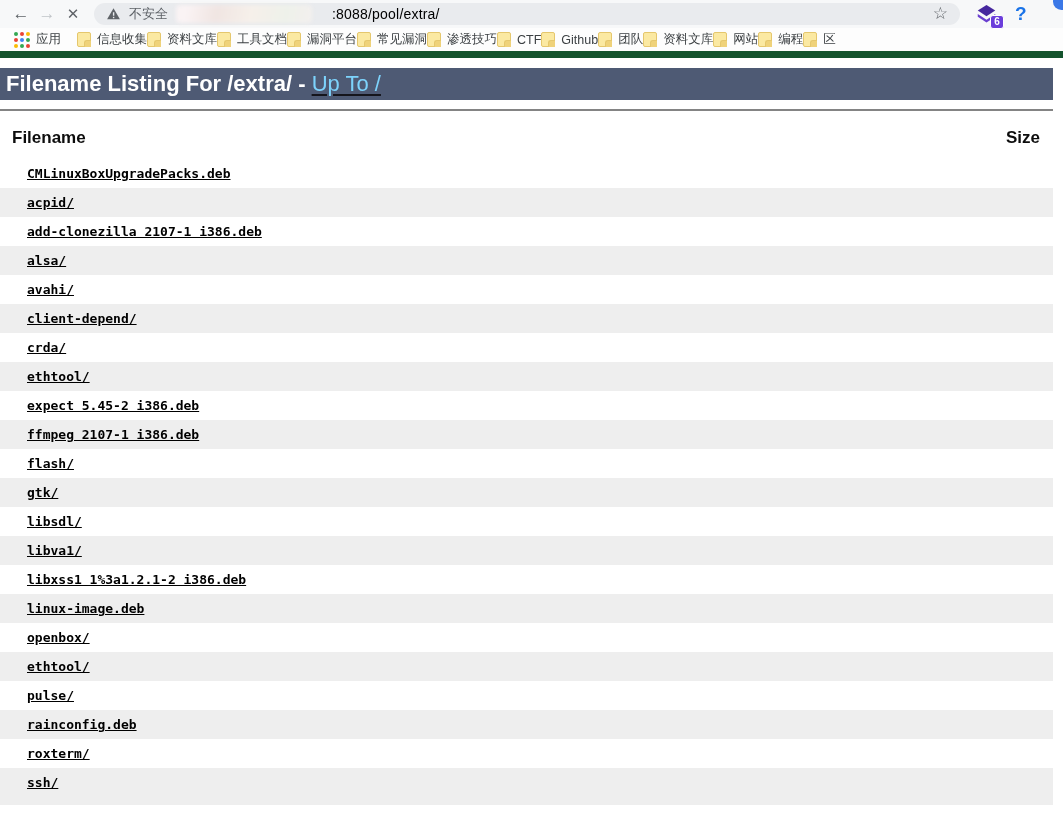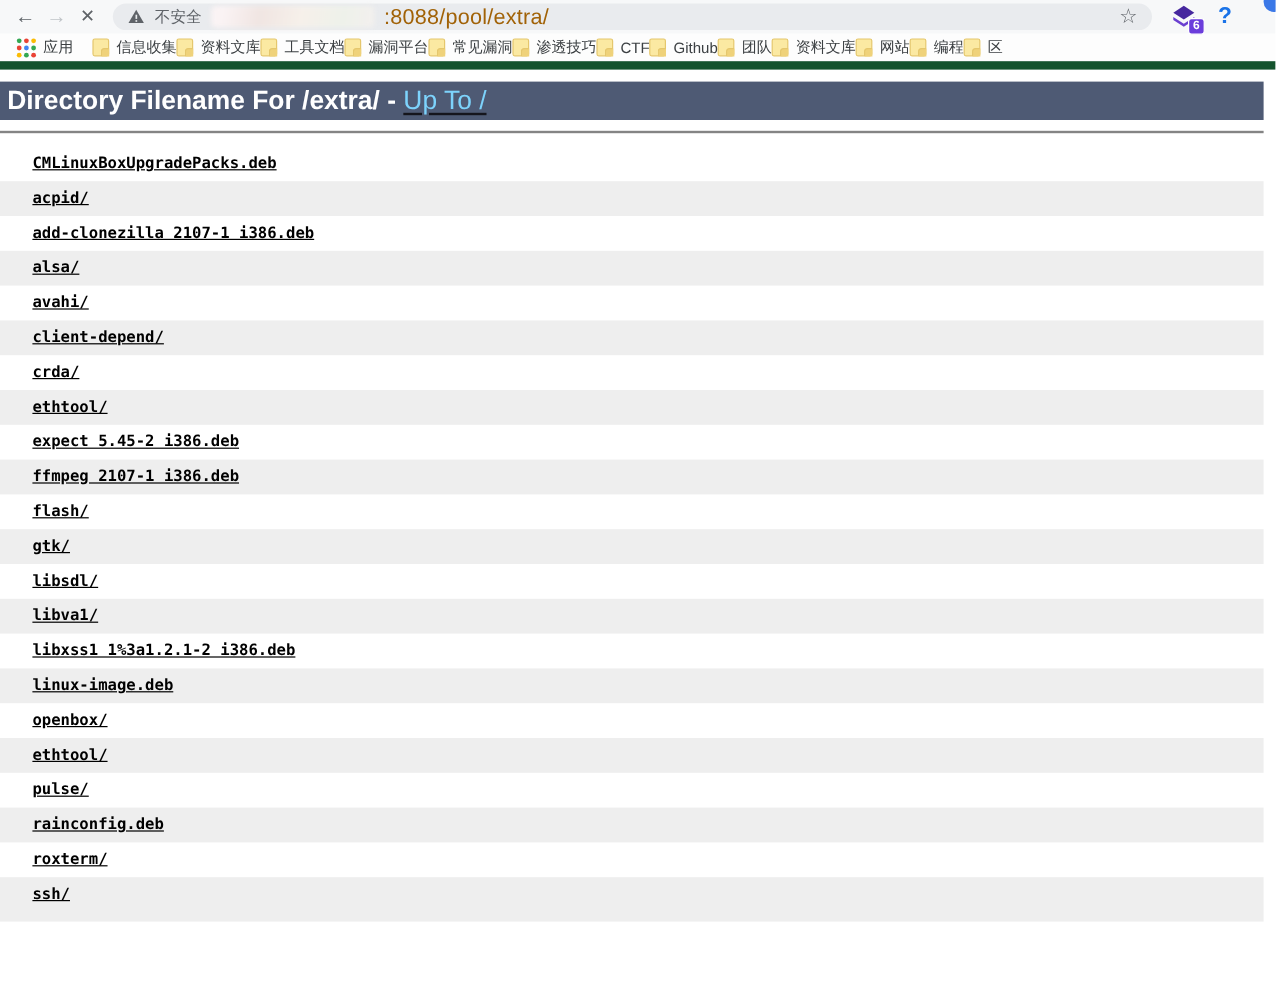--- a/index.html
+++ b/index.html
@@ -14,21 +14,21 @@
              cursor:pointer; user-select:none; }
   .nav-btn.disabled { color:#c0c4c8; }
   .nav-btn.stop { font-size:15px; }
   .omnibox { width:866px; height:22px; background:#e9ebee; border-radius:12px;
              display:flex; align-items:center; padding:4px 12px; margin-left:8px; gap:8px; }
   .warn-icon svg { display:block; }
   .warn-label { font-size:13px; color:#5f6368; white-space:nowrap; }
   .redacted { width:136px; height:18px; border-radius:4px;
               background:linear-gradient(100deg,#faf3f4 8%,#f0e5e2 30%,#f6f0ea 55%,#eef1ea 80%,#f3f0ee 100%);
               filter:blur(2px); }
-  .url-text { font-size:18px; color:#a16207; letter-spacing:.2px; white-space:nowrap; }
+  .url-text { font-size:14px; color:#000000; letter-spacing:.2px; white-space:nowrap;margin-left:12px; }
   .star { margin-left:auto; color:#5f6368; font-size:17px; line-height:22px; cursor:pointer; }
   .ext { position:relative; width:21px; height:21px; margin-left:16px; cursor:pointer; }
   .ext svg { display:block; }
   .badge { position:absolute; right:-7px; bottom:-4px; min-width:14px; height:14px;
            background:#6b3ddb; border:1px solid #fff; border-radius:3px; color:#fff;
            font-size:10px; font-weight:bold; line-height:12px; text-align:center; }
   .help { color:#1a73e8; font-size:19px; font-weight:bold; margin-left:18px; cursor:pointer; }
   .edge-icon { position:absolute; top:-7px; right:-7px; width:17px; height:17px;
                border-radius:50%; background:#3b78e7; }
 
@@ -182,25 +182,29 @@
 
       <div class="bm">
         <span class="folder"></span>
         <span class="bm-label">区</span>
       </div>
     </div>
 </div>
 
 <div class="content">
   <h1 class="titlebar">
-    <span>Directory Filename For /extra/ - </span><a class="up-link">Up To /</a>
+    <span>Filename Listing For /extra/ - </span><a class="up-link">Up To /</a>
   </h1>
 
   <hr class="divider">
 
+  <div class="cols">
+    <span>Filename</span>
+    <span>Size</span>
+  </div>
 
   <div class="rows">
 
       <div class="row">
         <a class="file-link">CMLinuxBoxUpgradePacks.deb</a>
       </div>
 
 
       <div class="row">
         <a class="file-link">acpid/</a>

